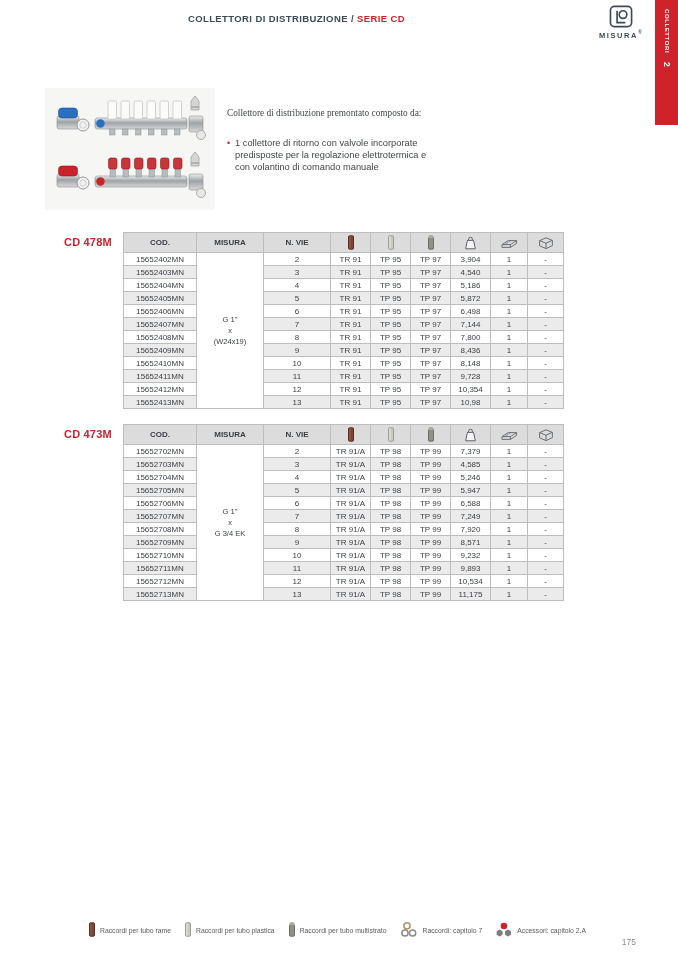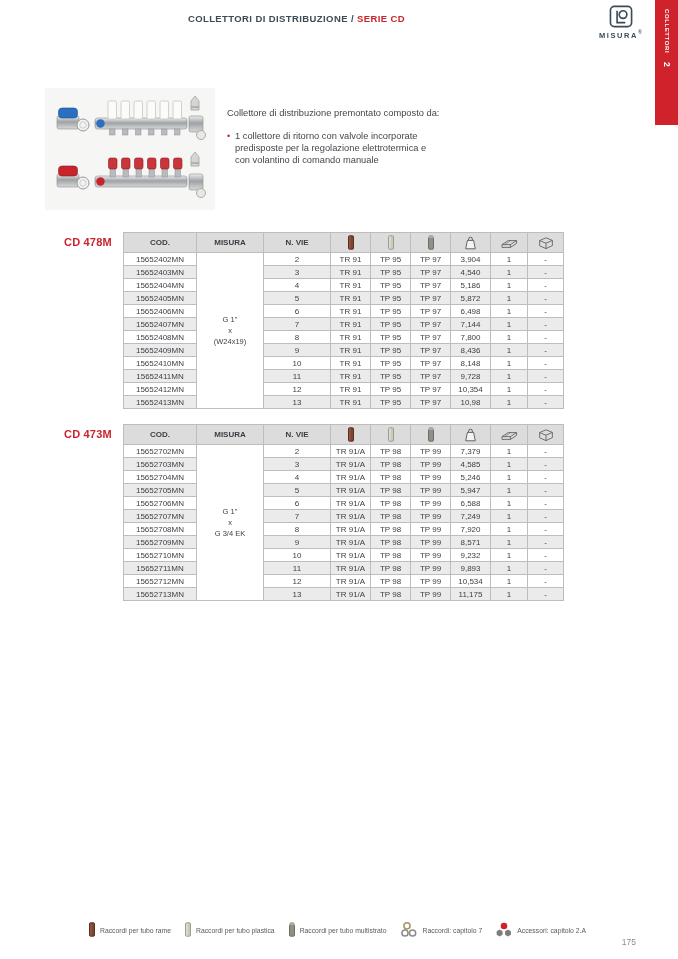--- a/index.html
+++ b/index.html
@@ -21,22 +21,22 @@
   .side-tab { position:absolute; top:0; right:0; width:23px; height:125px; background:#d0222a;
               display:flex; flex-direction:column; align-items:center; padding-top:9px; }
   .side-tab .tab-label { writing-mode:vertical-rl; color:#ffffff; font-size:6px; font-weight:bold; letter-spacing:.6px; }
   .side-tab .tab-num   { writing-mode:vertical-rl; color:#ffffff; font-size:8.5px; font-weight:bold; margin-top:9px; }
 
   
   .product-photo { position:absolute; left:45px; top:88px; width:170px; height:122px; background:#f6f6f4; }
 
   .description { position:absolute; left:227px; top:108px; width:214px; font-size:9.3px;
                  line-height:1.28; color:#42474b; }
-  .description .intro { margin-bottom:0; }
-  .description ul { list-style:none; margin-top:11px; }
+  .description .intro { margin-bottom:0;font-family:Liberation Serif, serif; }
+  .description ul { list-style:none; margin-top:18px; }
   .description li { position:relative; padding-left:8px; }
   .description li::before { content:"•"; position:absolute; left:0; top:0; color:#c8242b; font-size:9px; }
 
   
   .model-label { position:absolute; color:#c8242b; font-weight:bold; font-size:11px; letter-spacing:.2px; }
   .model-label.t0 { left:64px; top:236px; }
   .model-label.t1 { left:64px; top:428px; }
 
   .cat-table { position:absolute; left:123px; border-collapse:collapse; table-layout:fixed; width:440px;
                font-size:8px; color:#3a3f44;padding-left:45px; }

